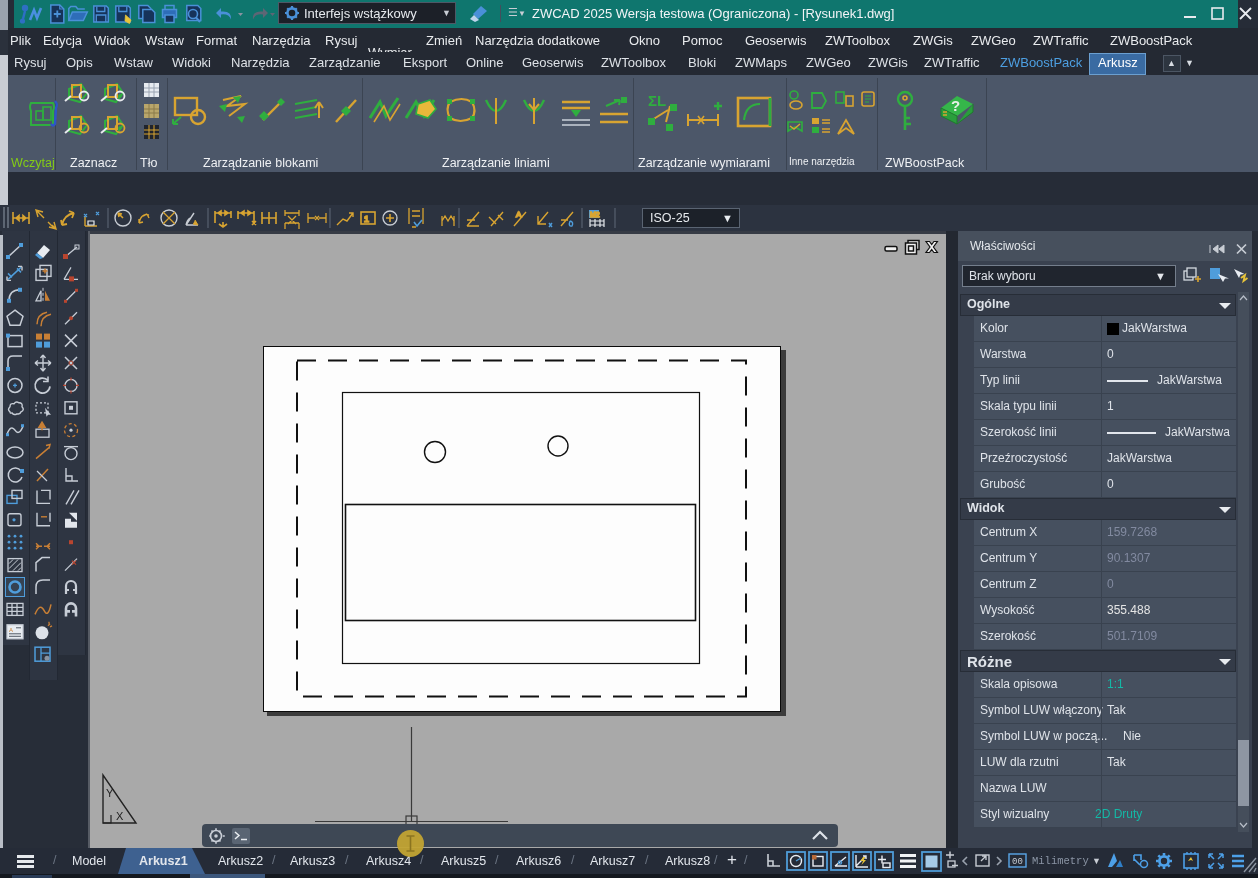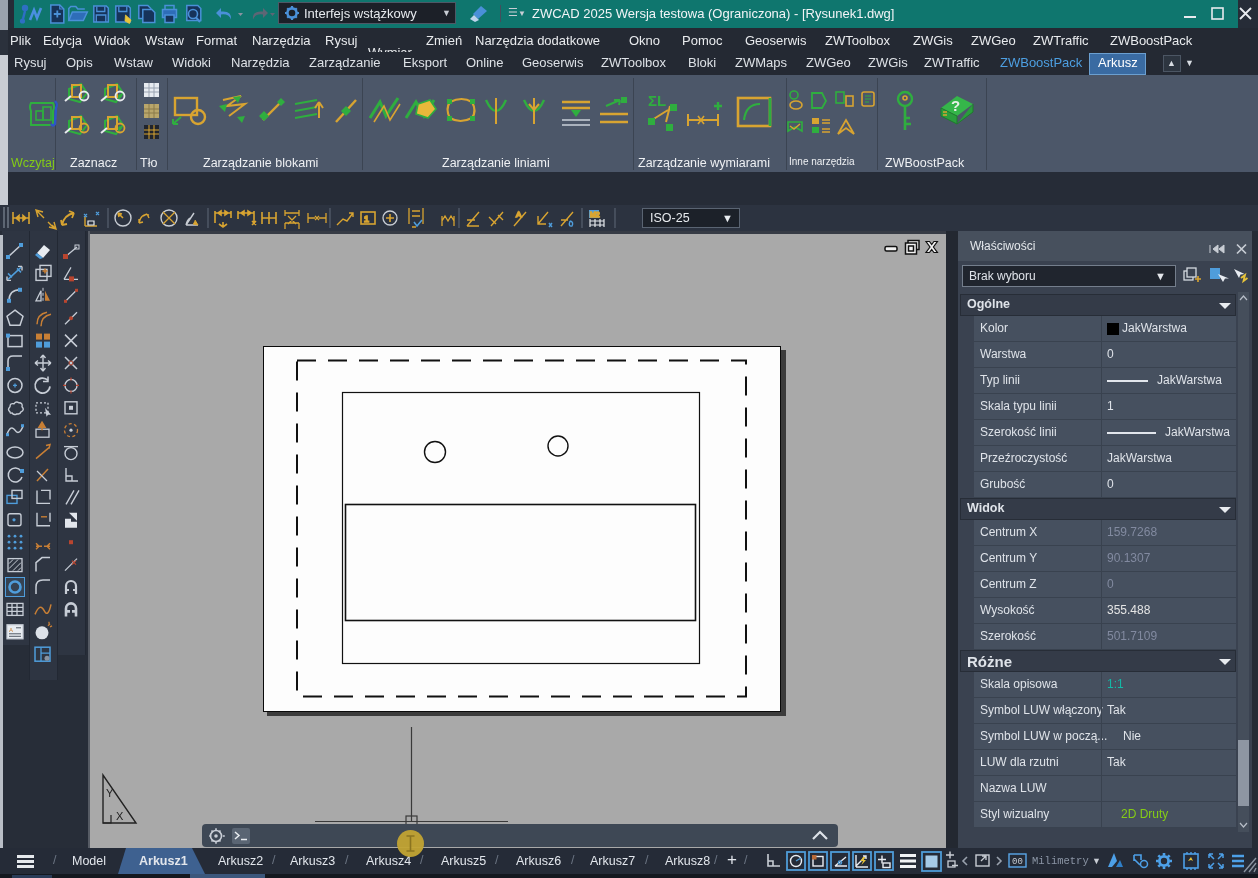--- a/index.html
+++ b/index.html
@@ -749,21 +749,21 @@
     <div class="abs" style="left:16px;top:518px;width:262px;height:1px;background:#39424f;"></div>
     <div class="txt" style="left:22px;top:498px;">Symbol LUW w począ...</div>
     <div class="txt" style="left:149px;top:498px;color:#dfe3e9;margin-left:16px;">Nie</div>
     <div class="abs" style="left:16px;top:544px;width:262px;height:1px;background:#39424f;"></div>
     <div class="txt" style="left:22px;top:524px;">LUW dla rzutni</div>
     <div class="txt" style="left:149px;top:524px;color:#dfe3e9;">Tak</div>
     <div class="abs" style="left:16px;top:570px;width:262px;height:1px;background:#39424f;"></div>
     <div class="txt" style="left:22px;top:550px;">Nazwa LUW</div>
     <div class="abs" style="left:16px;top:596px;width:262px;height:1px;background:#39424f;"></div>
     <div class="txt" style="left:22px;top:576px;">Styl wizualny</div>
-    <div class="txt" style="left:163px;top:576px;color:#84cc16;text-align:right;">2D Druty</div>
+    <div class="txt" style="left:137px;top:576px;color:#14b8a6;text-align:right;">2D Druty</div>
     <div class="abs" style="left:143px;top:441px;width:1px;height:156px;background:#39424f;"></div>
     <div class="abs" style="left:280px;top:61px;width:11px;height:540px;background:#454e5b;"></div>
     <div class="abs" style="left:280px;top:509px;width:11px;height:66px;background:#8e96a2;"></div>
     <svg class="abs" style="left:281px;top:64px;" width="9" height="6" viewBox="0 0 9 6">
         <path d="M1 5 l3.5 -4 3.5 4" stroke="#b8bec8" fill="none" stroke-width="1.2"></path>
       </svg>
     <svg class="abs" style="left:281px;top:591px;" width="9" height="6" viewBox="0 0 9 6">
         <path d="M1 1 l3.5 4 3.5 -4" stroke="#b8bec8" fill="none" stroke-width="1.2"></path>
       </svg>
   </div>

